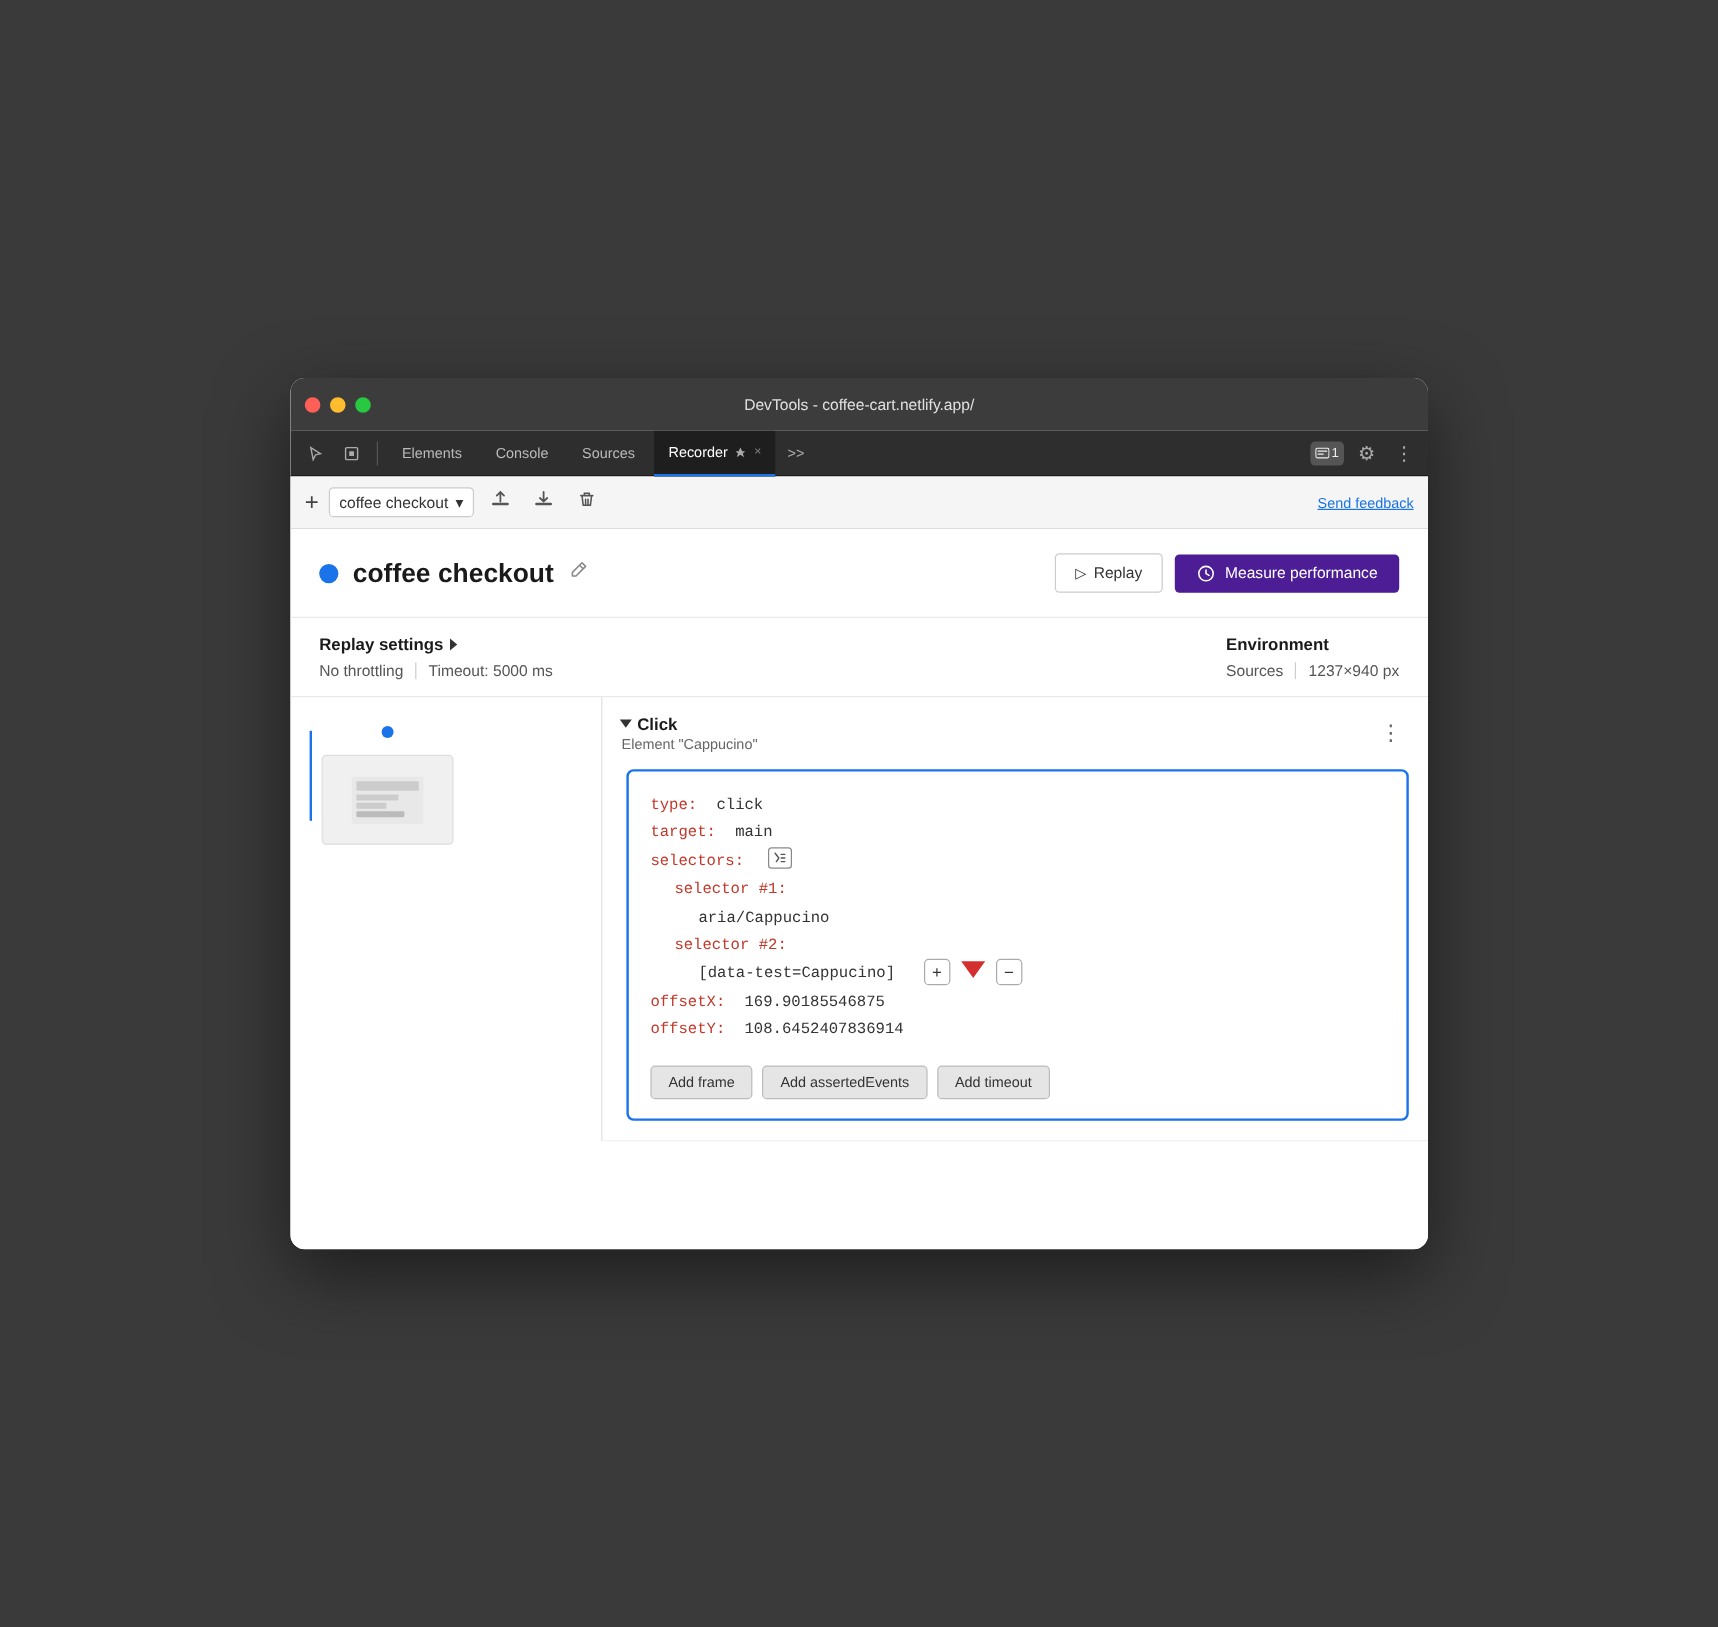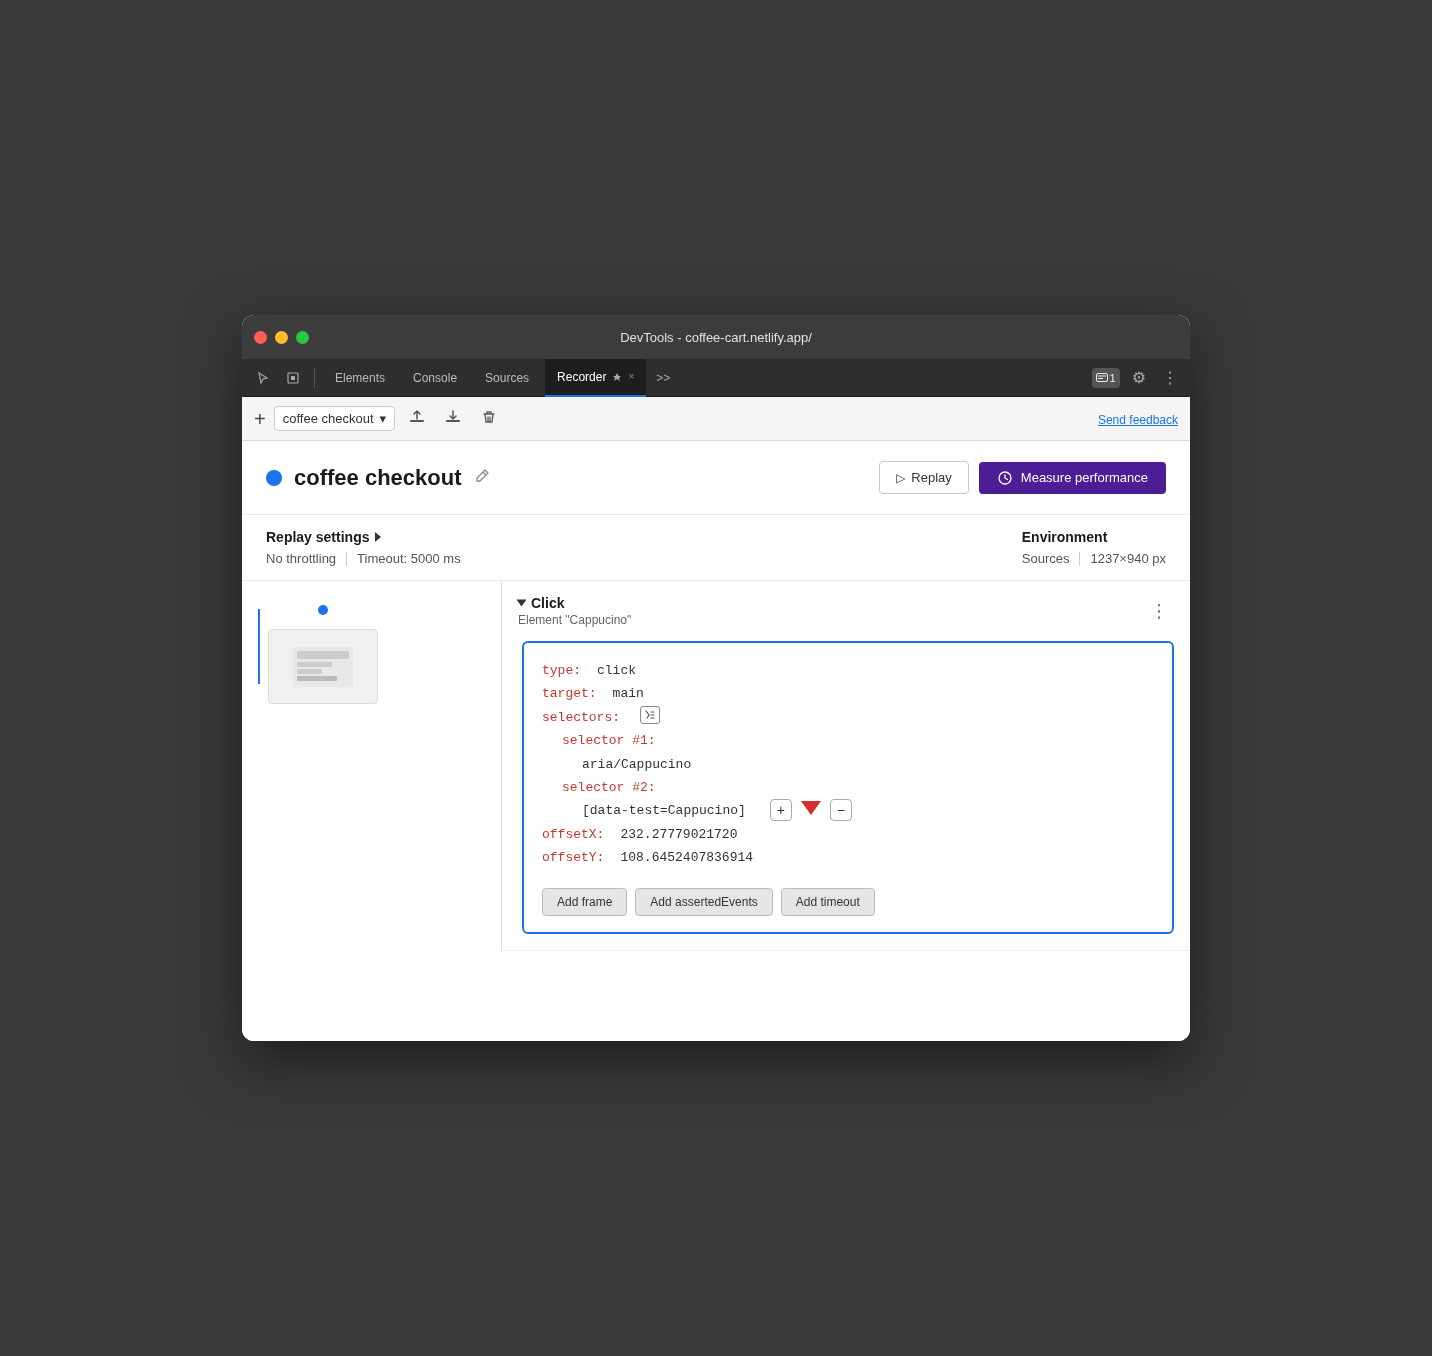--- a/index.html
+++ b/index.html
@@ -704,21 +704,21 @@
             <div class="code-line code-indent2">
               <span class="code-value">[data-test=Cappucino]</span>
               <span style="display:inline-flex; gap:3px; margin-left:8px; vertical-align:middle;">
                 <button class="mini-btn">+</button>
                 <span style="display:inline-block; width:0; height:0; border-top:14px solid #d32f2f; border-left:10px solid transparent; border-right:10px solid transparent; margin: 0 6px; position:relative; top:2px;"></span>
                 <button class="mini-btn">−</button>
               </span>
             </div>
             <div class="code-line">
               <span class="code-key">offsetX:</span>
-              <span class="code-value">232.27779021720</span>
+              <span class="code-value">169.90185546875</span>
             </div>
             <div class="code-line">
               <span class="code-key">offsetY:</span>
               <span class="code-value">108.6452407836914</span>
             </div>
 
             <div class="code-actions">
               <button class="action-btn">Add frame</button>
               <button class="action-btn">Add assertedEvents</button>
               <button class="action-btn">Add timeout</button>

